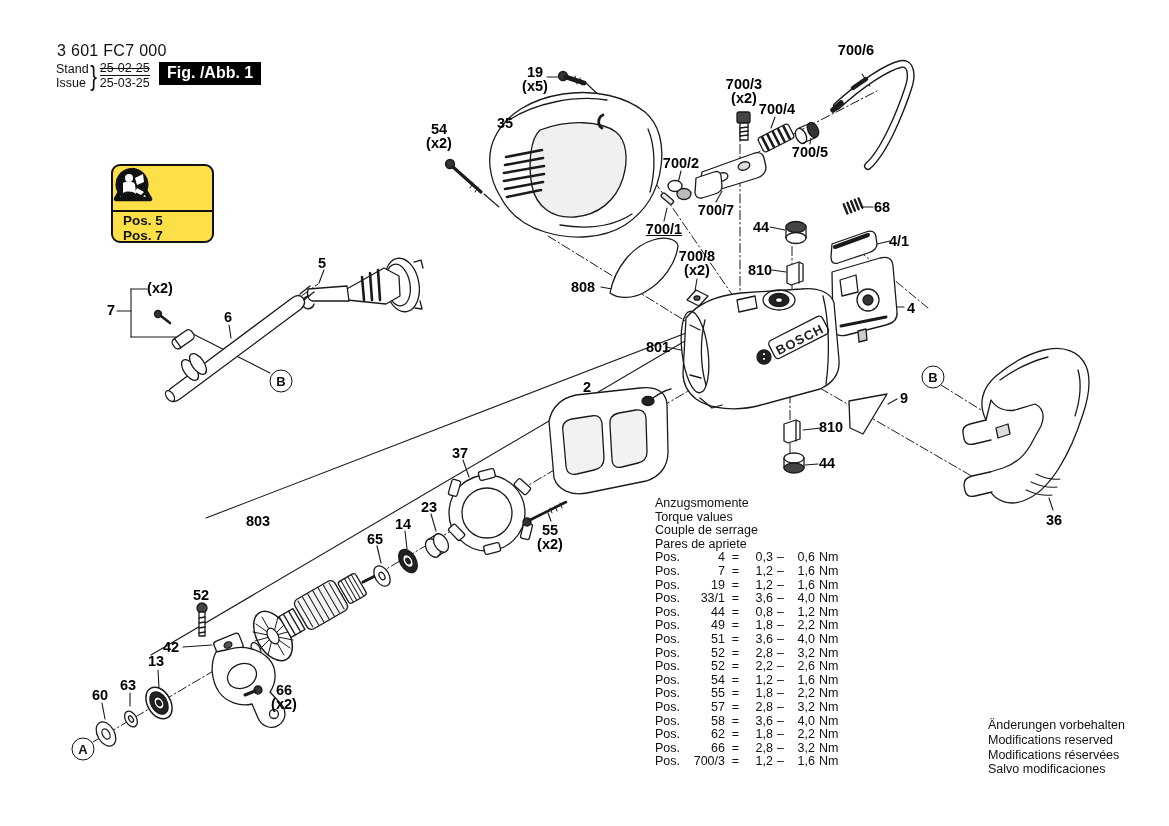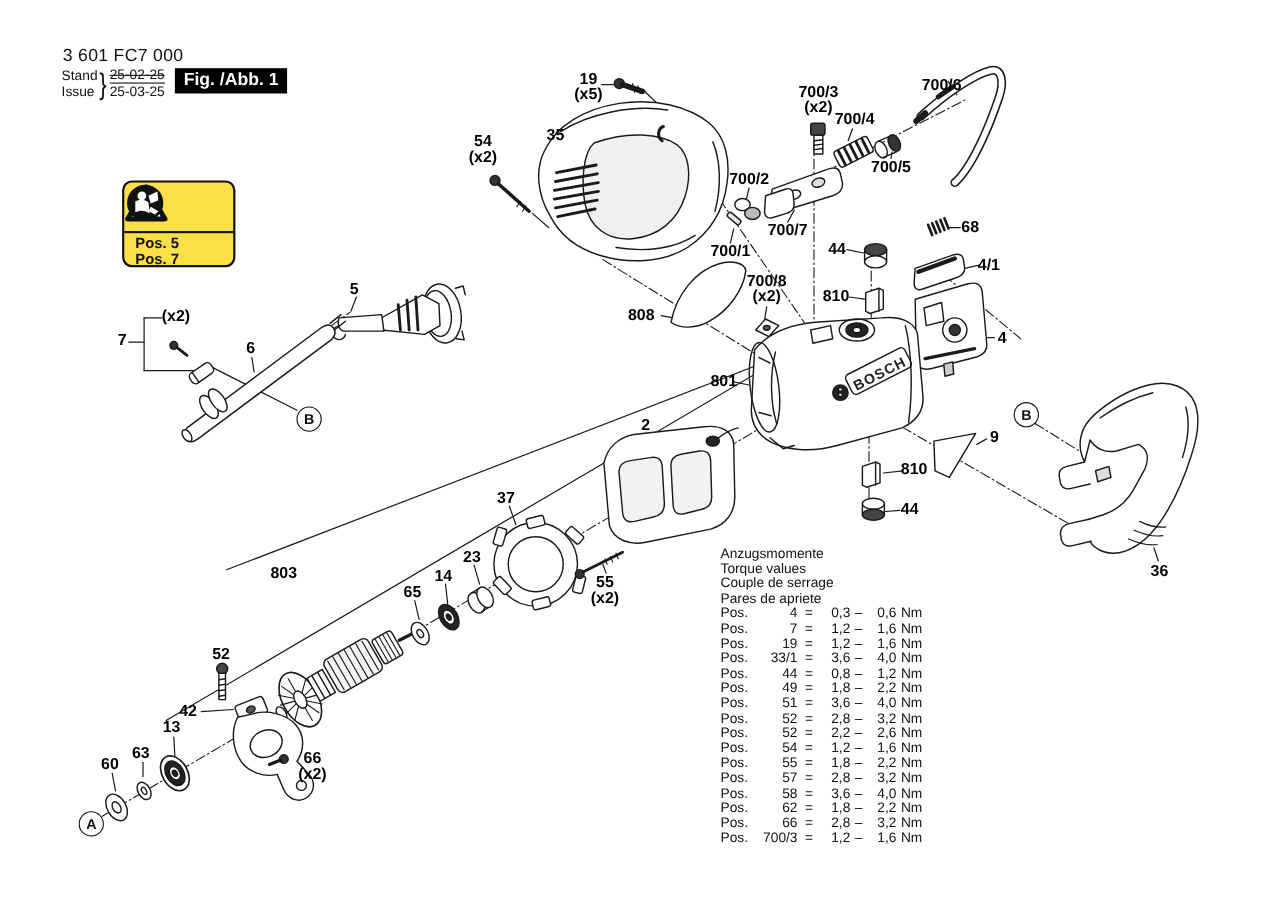--- a/index.html
+++ b/index.html
@@ -470,33 +470,33 @@
       <div class="part-label" style="left: 505px; top: 117px;">
         <div>35</div>
       </div>
       <div class="part-label" style="left: 744px; top: 78px;">
         <div>700/3</div>
         <div>(x2)</div>
       </div>
       <div class="part-label" style="left: 777px; top: 103px;">
         <div>700/4</div>
       </div>
-      <div class="part-label" style="left: 856px; top: 72px;">
+      <div class="part-label" style="left: 856px; top: 44px;">
         <div>700/6</div>
       </div>
       <div class="part-label" style="left: 810px; top: 146px;">
         <div>700/5</div>
       </div>
       <div class="part-label" style="left: 681px; top: 157px;">
         <div>700/2</div>
       </div>
       <div class="part-label" style="left: 716px; top: 204px;">
         <div>700/7</div>
       </div>
-      <div class="part-label" style="left: 664px; top: 223px;">
+      <div class="part-label" style="left: 664px; top: 223px; text-decoration: underline;">
         <div>700/1</div>
       </div>
       <div class="part-label" style="left: 882px; top: 201px;">
         <div>68</div>
       </div>
       <div class="part-label" style="left: 761px; top: 221px;">
         <div>44</div>
       </div>
       <div class="part-label" style="left: 899px; top: 235px;">
         <div>4/1</div>
@@ -733,14 +733,20 @@
           <span class="c-num">700/3</span>
           <span class="c-eq">=</span>
           <span class="c-from">1,2</span>
           <span class="c-dash">–</span>
           <span class="c-to">1,6</span>
           <span class="c-unit">Nm</span>
         </div>
       </div>
   </div>
 
+  <div class="footnotes">
+    <div>Änderungen vorbehalten</div>
+    <div>Modifications reserved</div>
+    <div>Modifications réservées</div>
+    <div>Salvo modificaciones</div>
+  </div>
 
 </div>
 
 </body></html>

